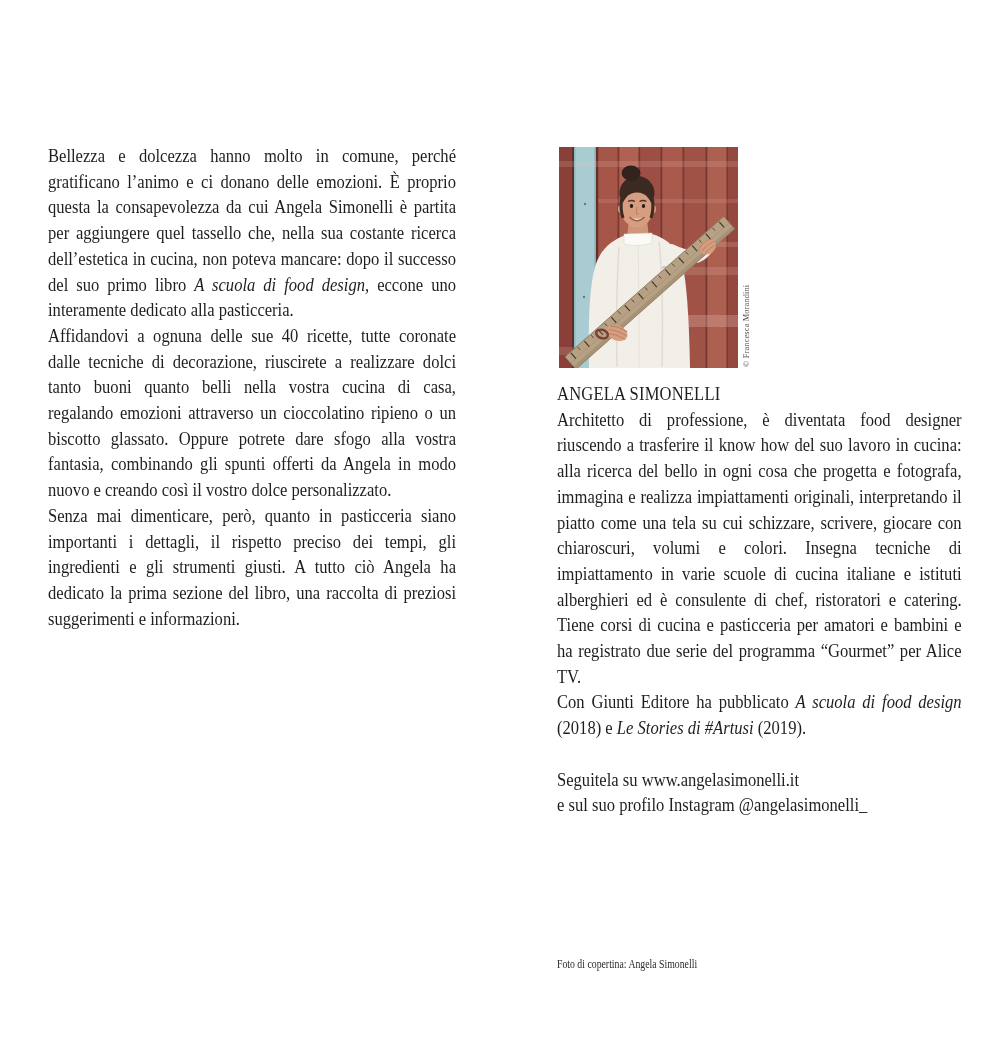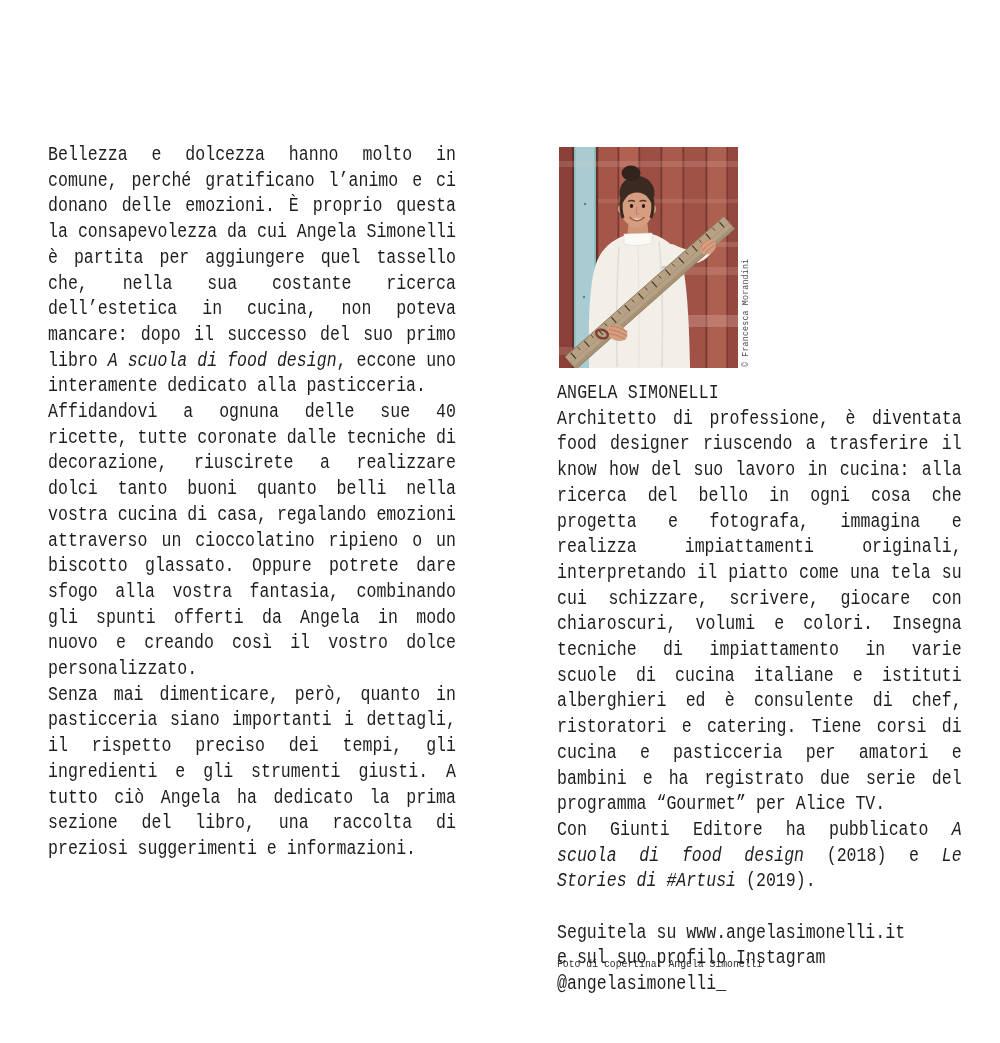--- a/index.html
+++ b/index.html
@@ -1,20 +1,20 @@
 <!DOCTYPE html>
 <html><head>
 <meta charset="utf-8">
 <style>
   html,body{margin:0;padding:0;background:#ffffff;}
   .page{
     position:relative;
     width:1000px;height:1043px;
     background:#ffffff;
-    font-family:Liberation Mono, monospace;
+    font-family:Liberation Serif, serif;
     color:#211d1e;
     overflow:hidden;
   }
   .textblock{
     font-size:19.5px;
     line-height:25.7px;
     letter-spacing:0px;
     transform:scaleX(0.85);
     transform-origin:0 0;
   }

